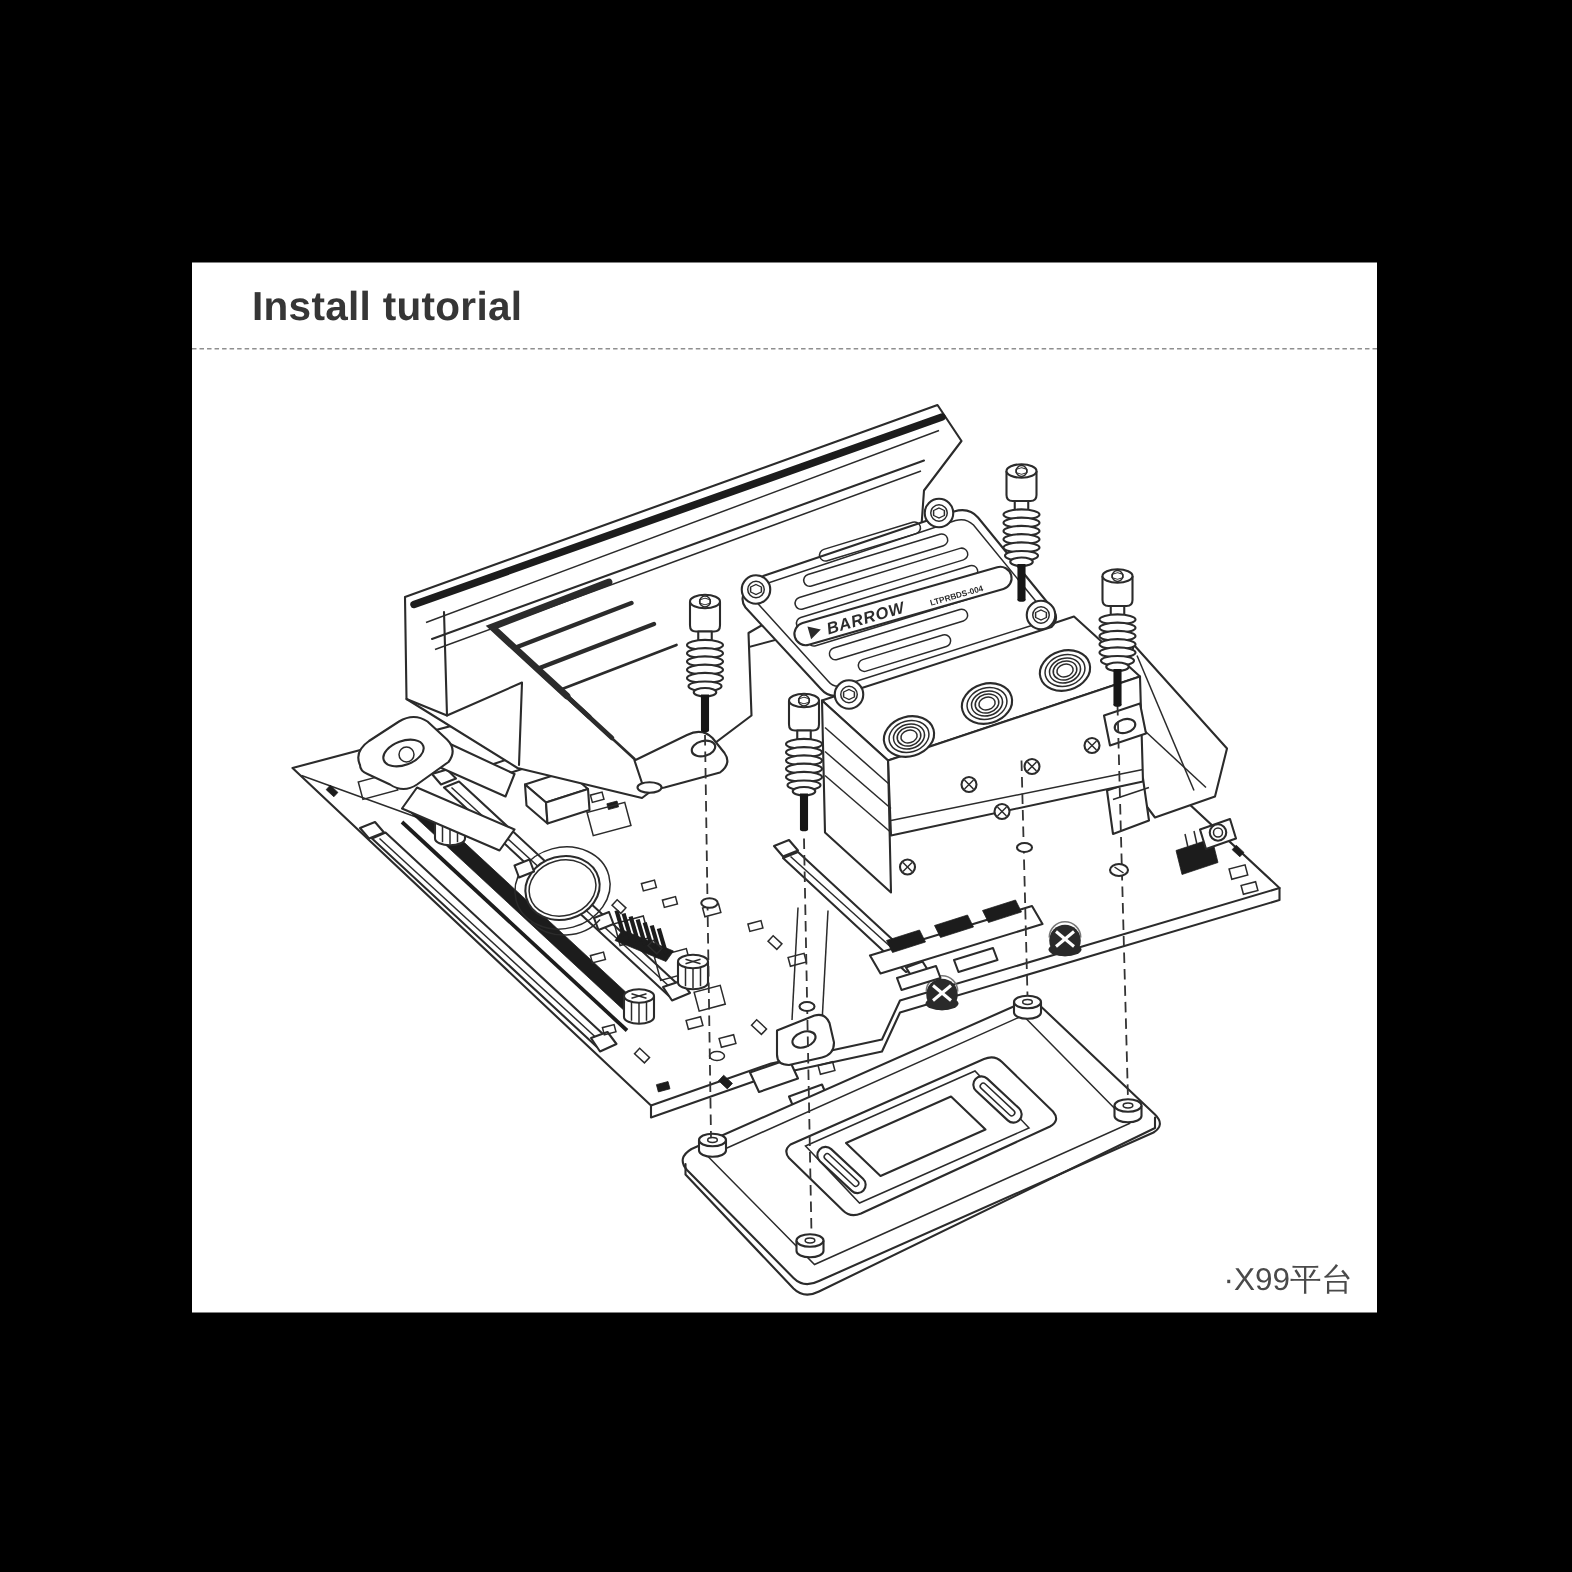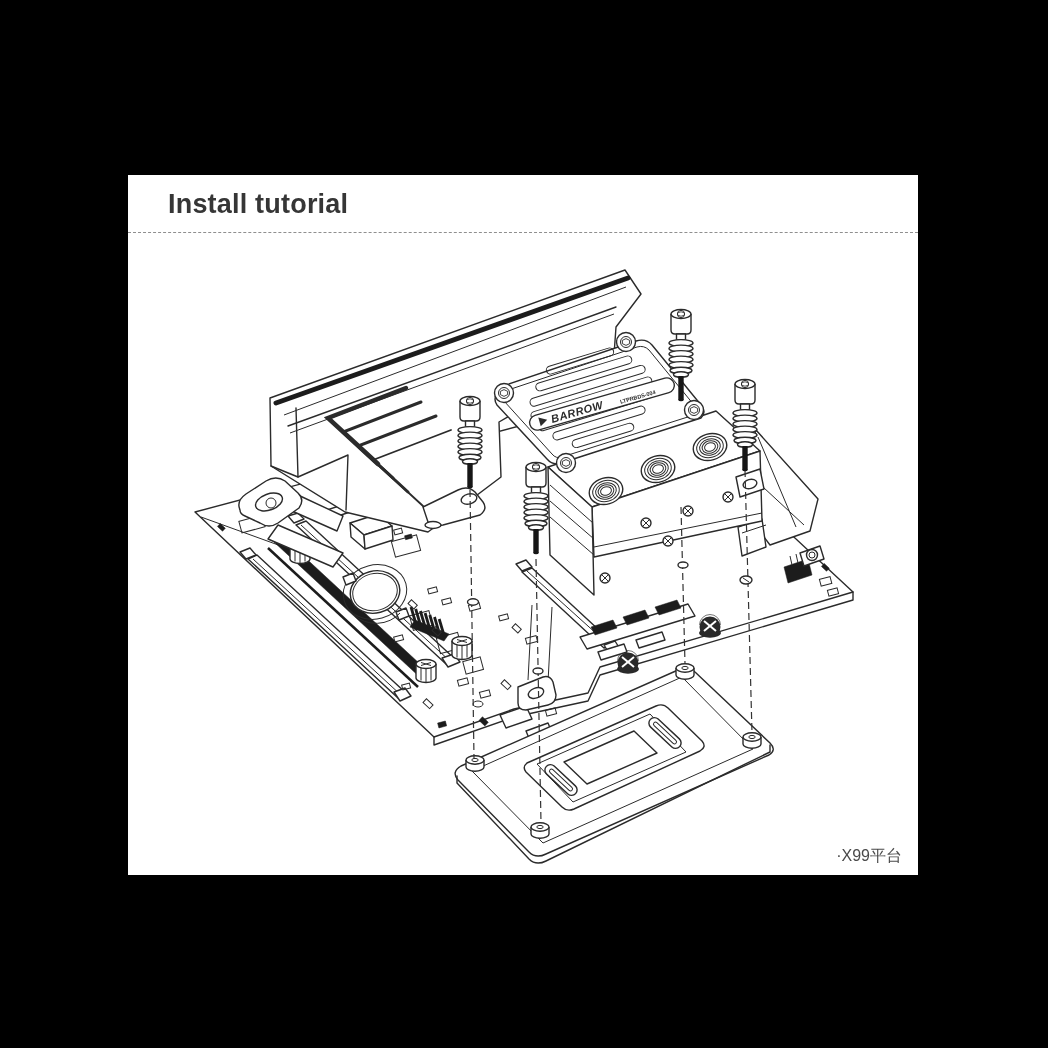--- a/index.html
+++ b/index.html
@@ -3,21 +3,21 @@
 <meta charset="utf-8">
 <style>
   html,body{margin:0;padding:0;background:#000;}
   .stage{position:relative;width:1048px;height:1048px;background:#000;overflow:hidden;
          font-family:"Liberation Sans","DejaVu Sans",sans-serif;}
   .page{position:absolute;left:128px;top:175px;width:790px;height:700px;background:#fff;}
   .page-title{position:absolute;left:40px;top:14px;font-size:27px;font-weight:bold;
               color:#363636;letter-spacing:.2px;}
   .separator{position:absolute;left:0;top:57px;width:790px;height:0;
              border-top:1.5px dashed #8f8f8f;}
-  .caption{position:absolute;right:16px;bottom:8px;font-size:16px;color:#4a4a4a;}
+  .caption{position:absolute;right:16px;bottom:8px;font-size:21px;color:#4a4a4a;}
   svg{position:absolute;left:0;top:0;}
   .ln{fill:none;stroke:#2b2b2b;stroke-width:1.4;stroke-linejoin:round;stroke-linecap:round;}
   .w{fill:#ffffff;stroke:#2b2b2b;stroke-width:1.4;stroke-linejoin:round;}
   .thin{fill:none;stroke:#2b2b2b;stroke-width:1;}
   .dk{fill:#1c1c1c;stroke:#1c1c1c;stroke-width:.5;}
   .dash{fill:none;stroke:#333;stroke-width:1.2;stroke-dasharray:7 4;}
 </style>
 </head>
 <body>
 

